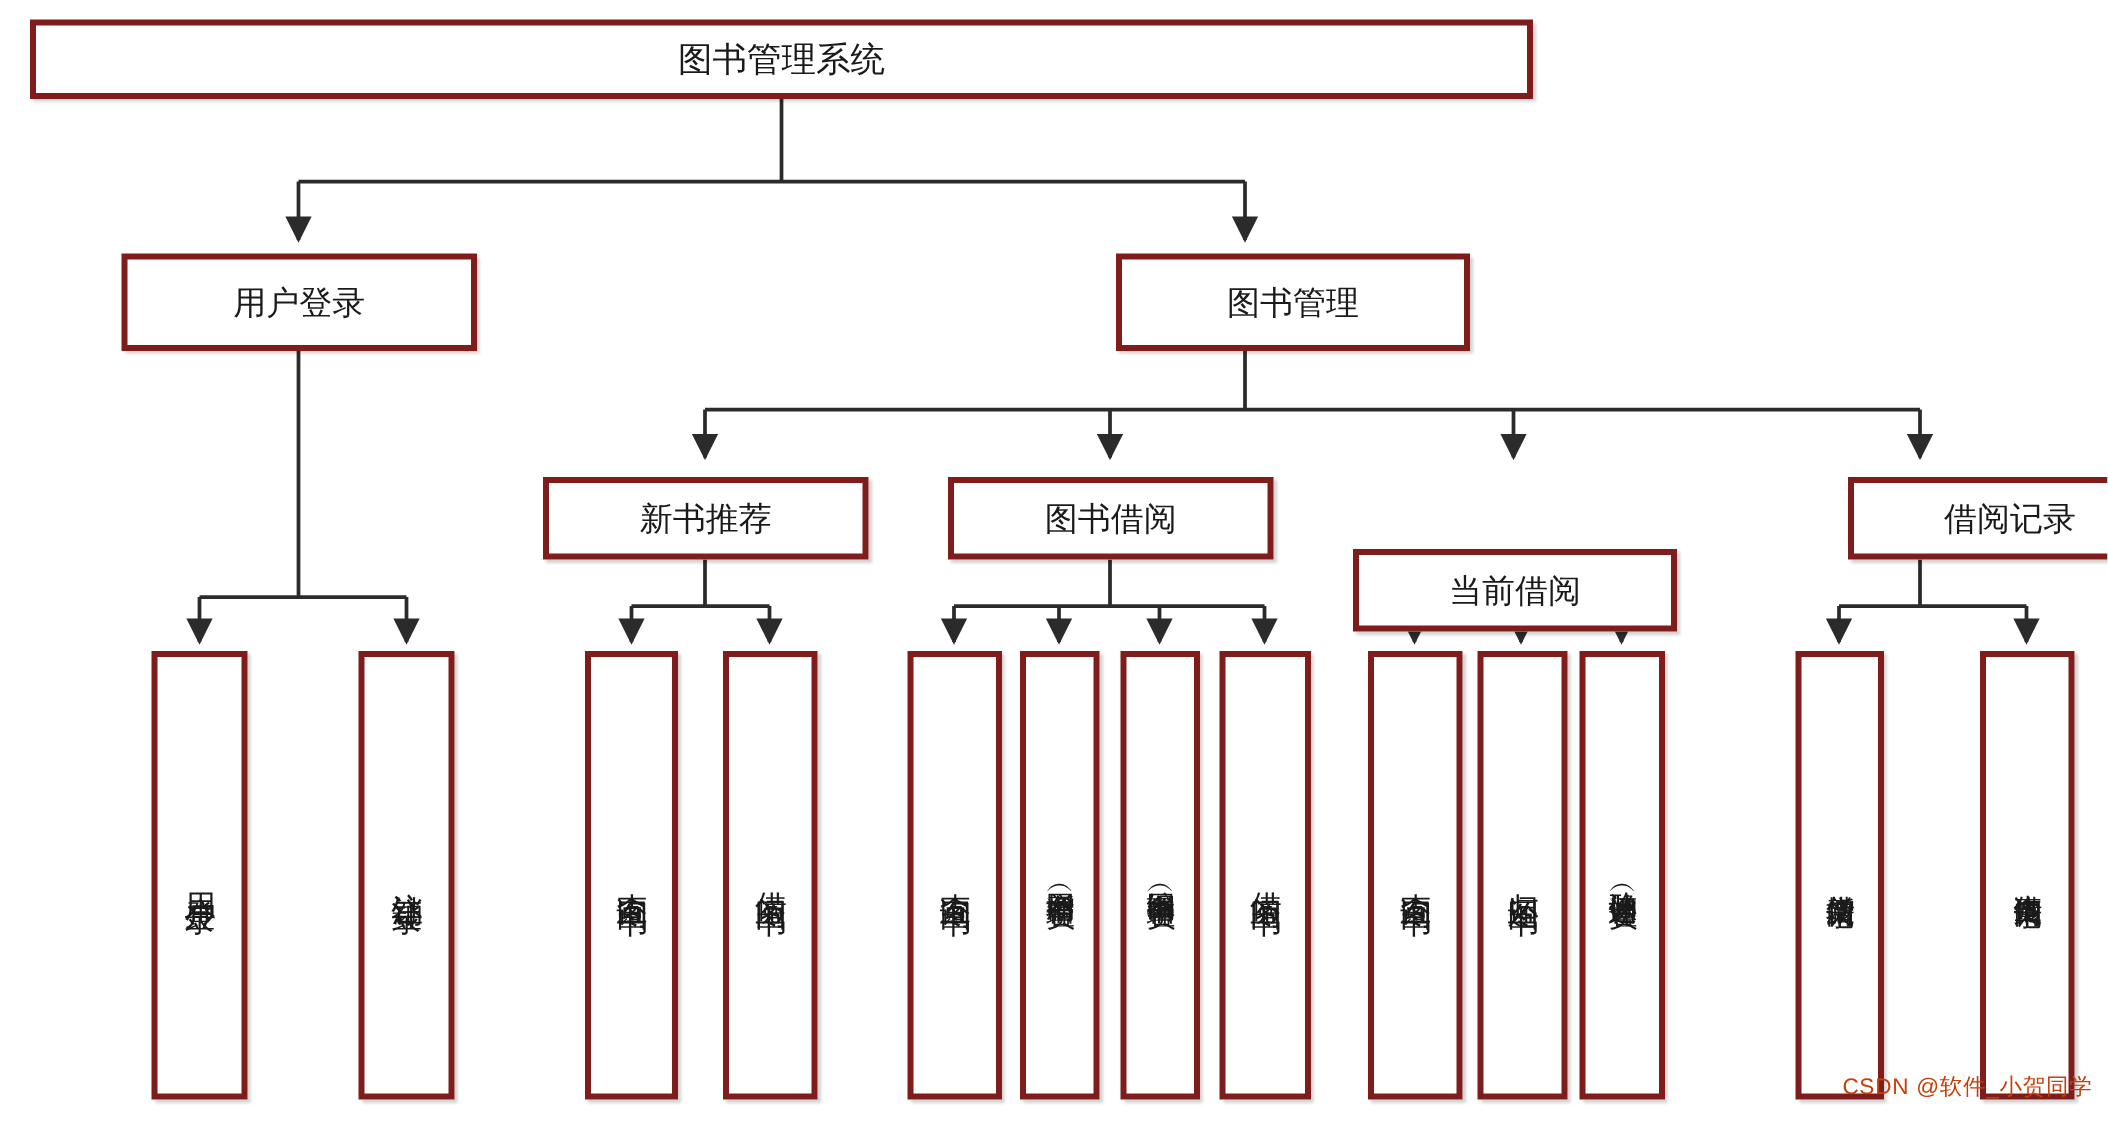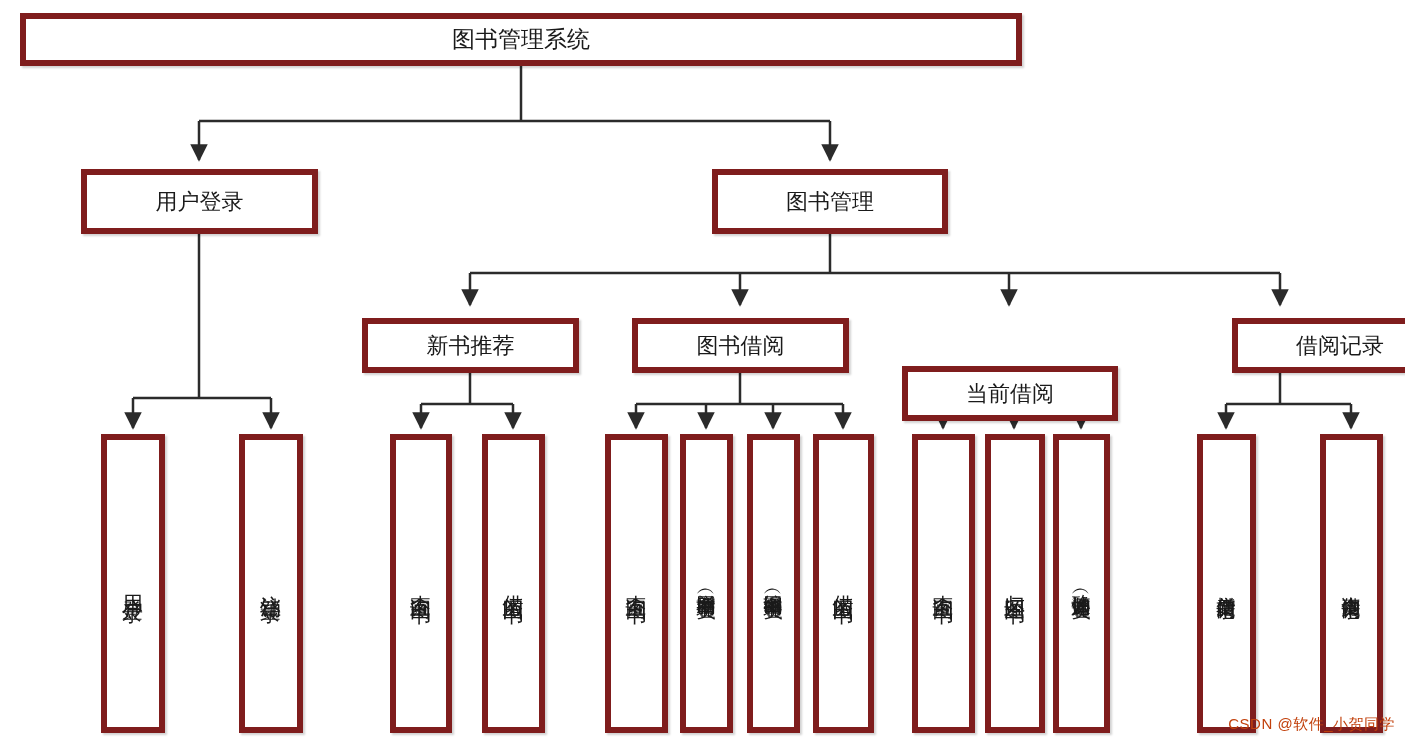--- a/index.html
+++ b/index.html
@@ -22,21 +22,21 @@
     left: 0;
     top: 0;
     width: 1405px;
     height: 747px;
     pointer-events: none;
   }
   .node {
     position: absolute;
     box-sizing: border-box;
     background: #ffffff;
-    border: 6px solid #7f1d1d;
+    border: 4px solid #7f1d1d;
     box-shadow: 2px 2px 2px rgba(0,0,0,0.18);
     display: flex;
     align-items: center;
     justify-content: center;
     color: #1a1a1a;
     text-align: right;
   }
   .node .label {
     display: block;
     line-height: 1.15;
@@ -135,21 +135,21 @@
   </svg>
 
   <div class="node root h" style="left:20px; top:13px; width:1002px; height:53px;">
     <span class="label">图书管理系统</span>
   </div>
 
   <div class="node h" style="left:81px; top:169px; width:237px; height:65px;">
     <span class="label">用户登录</span>
   </div>
 
-  <div class="node h" style="left:712px; top:169px; width:236px; height:65px;">
+  <div class="node h" style="left:744px; top:169px; width:236px; height:65px;">
     <span class="label">图书管理</span>
   </div>
 
   <div class="node h" style="left:362px; top:318px; width:217px; height:55px;">
     <span class="label">新书推荐</span>
   </div>
 
   <div class="node h" style="left:632px; top:318px; width:217px; height:55px;">
     <span class="label">图书借阅</span>
   </div>

